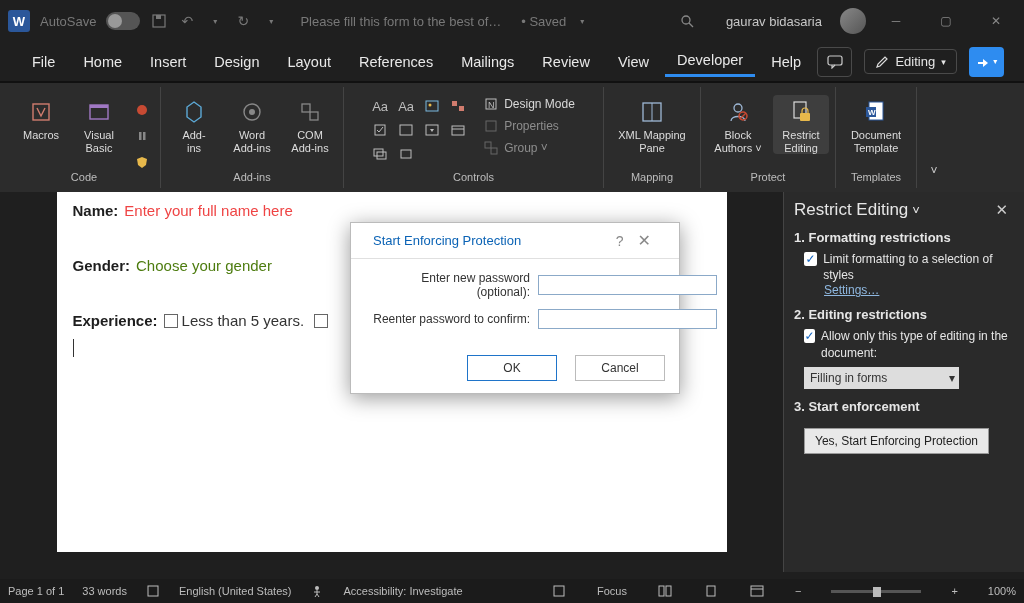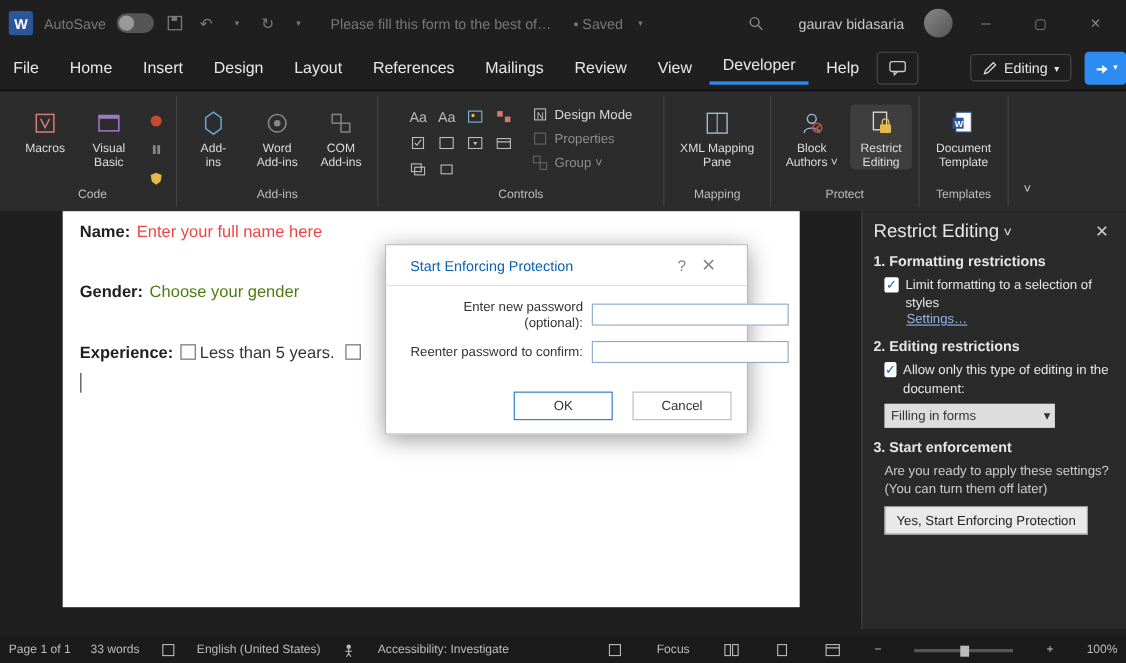--- a/index.html
+++ b/index.html
@@ -44,21 +44,21 @@
   .doc-title { color:#787878; font-size:13px; margin-left:10px; }
   .saved { color:#787878; font-size:13px; }
   .tb-spacer { flex:1; }
   .username { color:#c7c7c7; font-size:13px; }
   .avatar { width:26px; height:26px; border-radius:50%; background:linear-gradient(135deg,#888,#555); }
   .winbtn { width:40px; height:30px; display:flex; align-items:center; justify-content:center; color:#888; font-size:12px; }
   
   .menutabs {
     height: 40px;
     display:flex; align-items:center;
-    padding: 0 0;
+    padding: 0 20px;
     gap: 4px;
     border-bottom: 1px solid #111;
   }
   .menutab {
     padding: 6px 12px;
     color: #e8e8e8;
     font-size: 14.5px;
     cursor:pointer;
   }
   .menutab.active { border-bottom: 3px solid #2e8cf0; font-weight:400; }
@@ -549,21 +549,20 @@
   <div class="chk-row">
     <span class="chk">✓</span>
     <span>Allow only this type of editing in the document:</span>
   </div>
   <div class="select">
     <span>Filling in forms</span>
     <span class="caret">▾</span>
   </div>
 
   <div class="section-title">3. Start enforcement</div>
-  <div class="help-text">Are you ready to apply these settings? (You can turn them off later)</div>
   <button class="enforce-btn">Yes, Start Enforcing Protection</button>
 </div>
 
 <div class="statusbar">
   <span>Page 1 of 1</span>
   <span>33 words</span>
   <span class="viewicon">
       <svg width="14" height="14">
         <rect x="2" y="2" width="10" height="10" fill="none" stroke="#bdbdbd"></rect>
       </svg>

